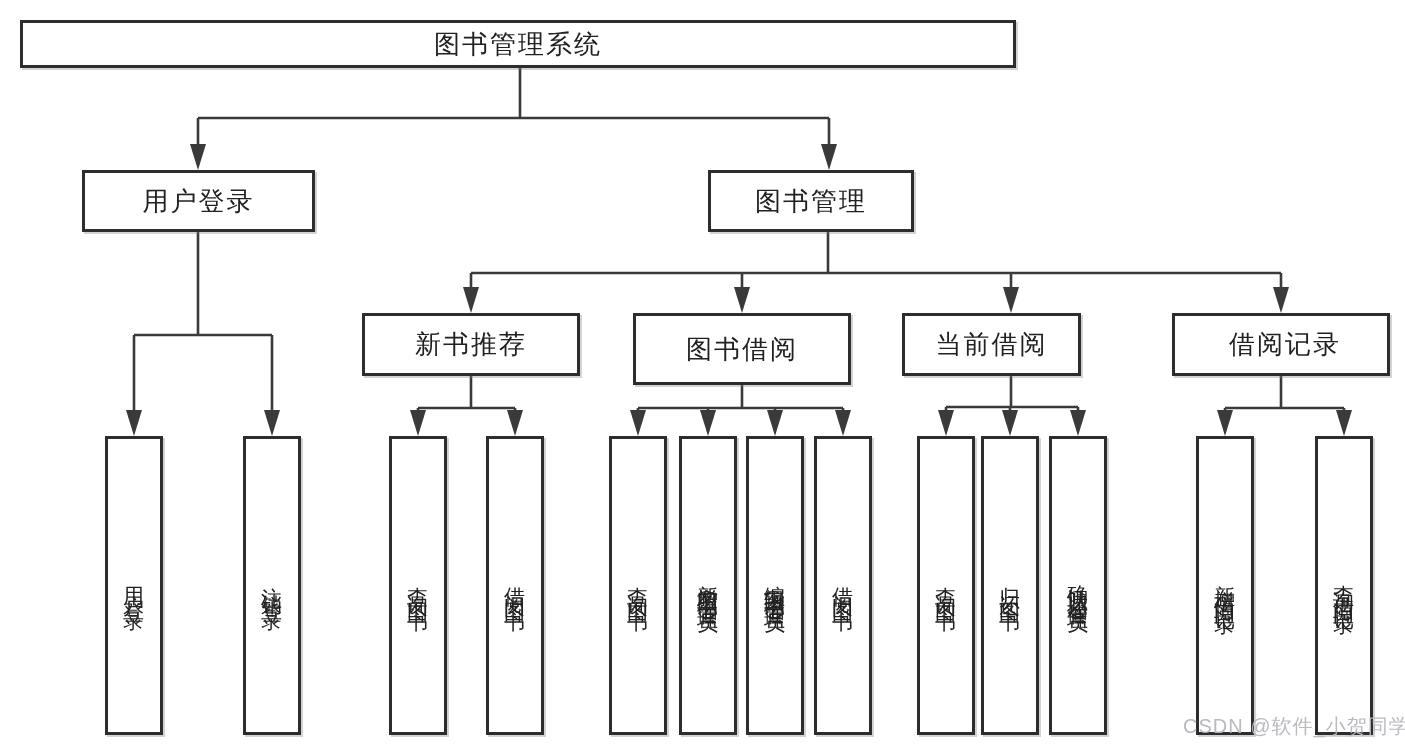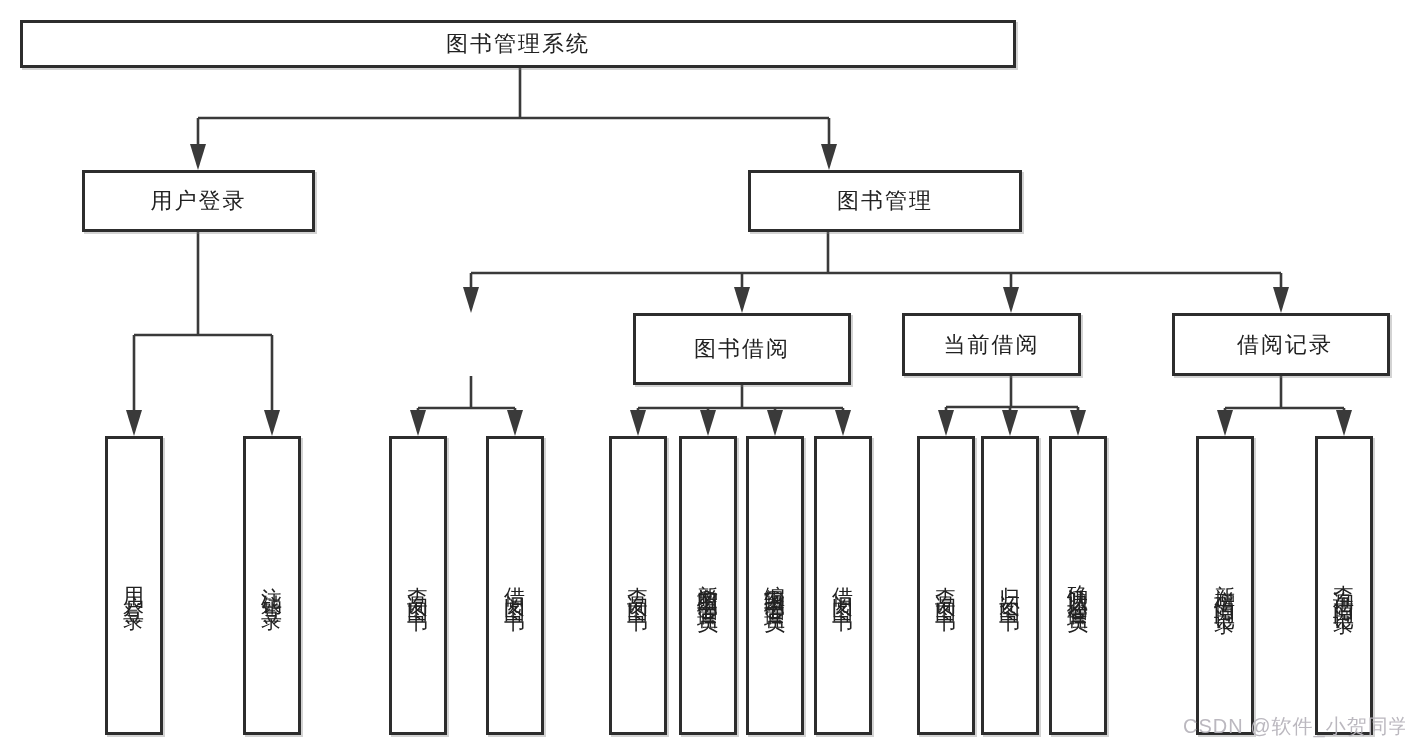--- a/index.html
+++ b/index.html
@@ -20,21 +20,21 @@
   .node {
     position: absolute;
     box-sizing: border-box;
     border: 3px solid #2d2d2d;
     background: #ffffff;
     box-shadow: 2px 2px 0 rgba(130,130,130,0.35);
     display: flex;
     align-items: center;
     justify-content: center;
     color: #212121;
-    font-size: 22px;
+    font-size: 26px;
     letter-spacing: 2px;
     z-index: 2;
   }
   .node-v {
     writing-mode: vertical-rl;
     text-orientation: mixed;
     font-size: 21px;
     letter-spacing: 8px;
     line-height: 1;
     text-align: center;
@@ -115,22 +115,23 @@
     <polyline points="1225,408 1344,408"></polyline>
     <line x1="1225" y1="408" x2="1225" y2="418"></line>
     <line x1="1344" y1="408" x2="1344" y2="418"></line>
     <polygon points="1217,410 1233,410 1225,436"></polygon>
     <polygon points="1336,410 1352,410 1344,436"></polygon>
   </svg>
 
   <div class="node" style="left:20px; top:20px; width:996px; height:48px;">图书管理系统</div>
 
   <div class="node" style="left:82px; top:170px; width:233px; height:62px;">用户登录</div>
-  <div class="node" style="left:748px; top:170px; width:274px; height:62px;">图书管理</div>
+  <div class="node" style="left:708px; top:170px; width:206px; height:62px;">图书管理</div>
 
+  <div class="node" style="left:362px; top:313px; width:218px; height:63px;">新书推荐</div>
   <div class="node" style="left:633px; top:313px; width:218px; height:72px;">图书借阅</div>
   <div class="node" style="left:902px; top:313px; width:179px; height:63px;">当前借阅</div>
   <div class="node" style="left:1172px; top:313px; width:218px; height:63px;padding-left:8px;">借阅记录</div>
 
   <div class="node node-v" style="left:105px; top:436px; width:58px; height:299px;">用户登录</div>
   <div class="node node-v" style="left:243px; top:436px; width:58px; height:299px;">注销登录</div>
 
   <div class="node node-v" style="left:389px; top:436px; width:58px; height:299px;">查询图书</div>
   <div class="node node-v" style="left:486px; top:436px; width:58px; height:299px;">借阅图书</div>
 

